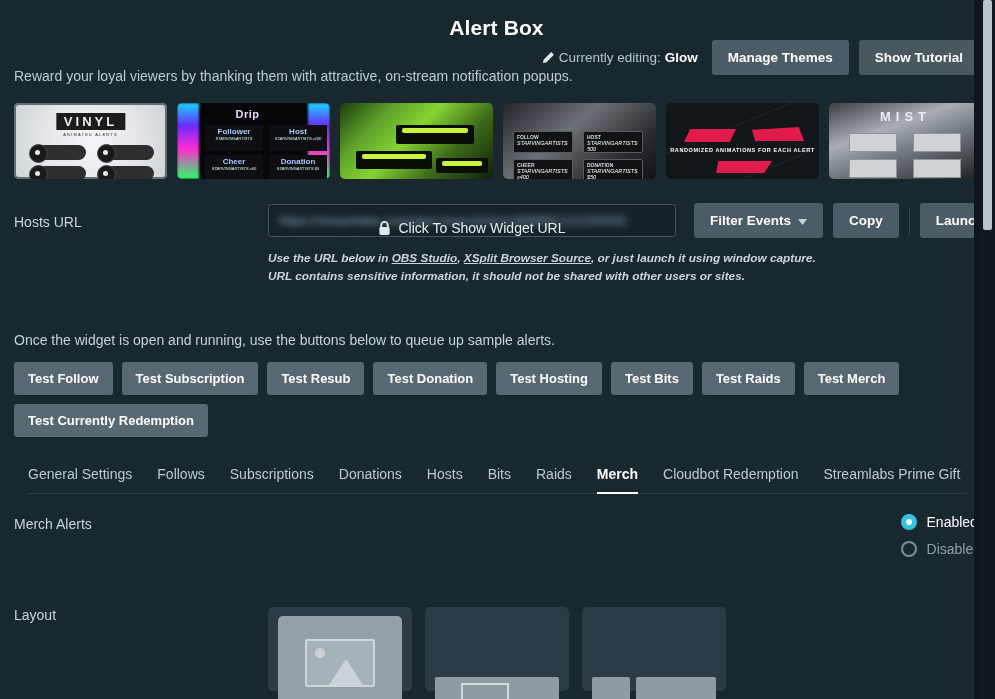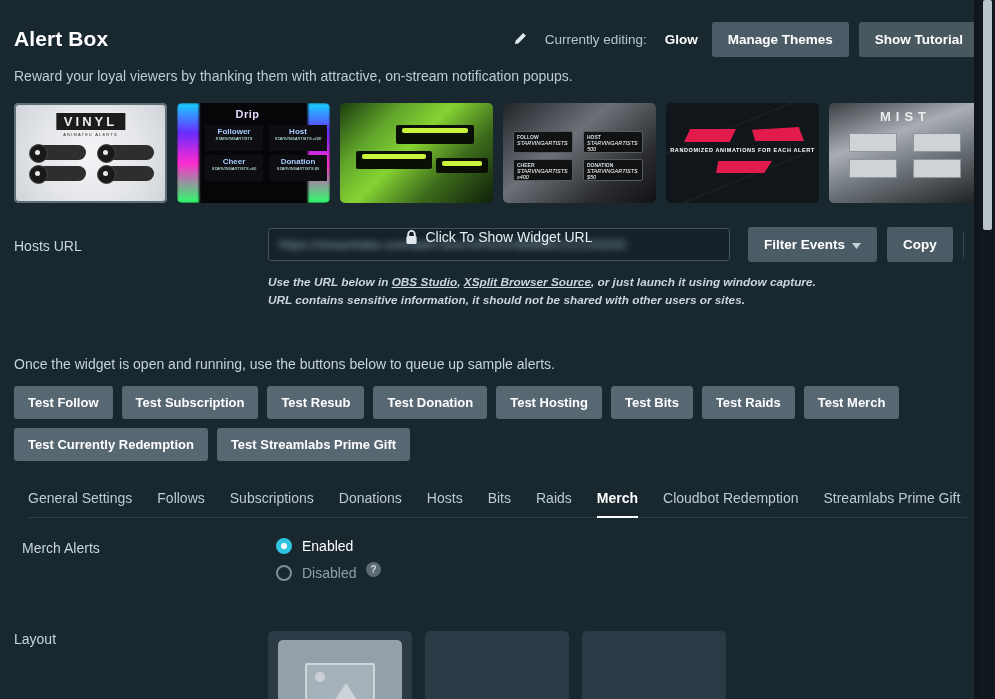--- a/index.html
+++ b/index.html
@@ -18,30 +18,31 @@
     background-image: radial-gradient(rgba(255,255,255,0.035) 0.6px, transparent 0.7px);
     background-size: 4px 4px;
     overflow: hidden;
   }
 
   
   .header-row {
     display: flex; align-items: center;
     padding: 16px 16px 0 14px;
     height: 62px;
+    flex-direction: column;
   }
   .page-title {
     font-size: 21px; font-weight: bold; color: #ffffff;
     letter-spacing: .1px;
   }
   .header-right {
     margin-left: auto; display: flex; align-items: center; gap: 10px;
   }
   .editing-wrap {
-    display: flex; align-items: center; gap: 18px;
+    display: flex; align-items: center; gap: 4px;
     font-size: 13.5px; color: #b7c6cf; margin-right: 4px;
   }
   .editing-wrap .theme-name { color: #ffffff; font-weight: bold; }
   .pencil-icon { display:inline-block; width: 14px; height: 14px; }
   .btn {
     background: #4c5c66;
     color: #ffffff;
     border: none;
     border-radius: 3px;
     font-size: 13.5px;
@@ -58,21 +59,21 @@
     padding: 6px 14px 0 14px;
     font-size: 14px; color: #bdccd4;
   }
 
   
   .themes {
     display: flex; gap: 10px;
     padding: 19px 14px 0 14px;
   }
   .theme-card {
-    width: 153px; height: 100px;
+    width: 153px; height: 76px;
     border-radius: 5px;
     overflow: hidden;
     position: relative;
     cursor: pointer;
     flex: 0 0 auto;
     background: #0c1114;
   }
   .theme-card.selected { outline: 2px solid #5d6e78; outline-offset: -2px; }
 
   
@@ -148,25 +149,25 @@
 
   
   .urlrow {
     display: flex; align-items: flex-start;
     padding: 24px 16px 0 14px;
   }
   .label-col { width: 254px; flex: 0 0 254px; font-size: 14px; color: #c7d5dd; padding-top: 11px; }
   .url-col { flex: 1 1 auto; }
   .url-box {
     position: relative;
-    width: 462px; height: 33px;
+    width: 408px; height: 33px;
     border: 1px solid #46545d;
     border-radius: 3px;
     background: #16222a;
-    display: flex; align-items: flex-start; justify-content: center;
+    display: flex; align-items: flex-end; justify-content: center;
     gap: 7px; cursor: pointer;
     overflow: hidden;
   }
   .url-blur {
     position: absolute; inset: 0;
     display: flex; align-items: center;
     font-size: 12.5px; color: #8fa6b6;
     filter: blur(3.2px);
     letter-spacing: .2px;
     padding: 0 10px;
@@ -221,21 +222,21 @@
     margin-right: 25px; cursor: pointer; position: relative; white-space: nowrap;
   }
   .tab:last-child { margin-right: 0; }
   .tab.active { color: #ffffff; font-weight: bold; }
   .tab.active::after {
     content:""; position:absolute; left:0; right:0; bottom:-1px;
     height: 2px; background: #ffffff;
   }
 
   
-  .setting-row { display: flex; padding: 20px 14px 0 22px; }
+  .setting-row { display: flex; padding: 20px 14px 0 14px; justify-content: space-between; }
   .setting-label { width: 254px; flex: 0 0 254px; font-size: 14px; color: #c7d5dd; padding-top: 2px; }
   .radio-group { display: flex; flex-direction: column; gap: 11px; position: relative; }
   .radio-item { display: flex; align-items: center; gap: 10px; cursor: pointer; }
   .radio {
     width: 16px; height: 16px; border-radius: 50%;
     border: 2px solid #7d8e99; background: transparent;
     display: flex; align-items: center; justify-content: center;
     flex: 0 0 auto;
   }
   .radio.on { border-color: #31c3e0; background: #31c3e0; }
@@ -448,21 +449,20 @@
       <button class="test-btn">Test Subscription</button>
       <button class="test-btn">Test Resub</button>
       <button class="test-btn">Test Donation</button>
       <button class="test-btn">Test Hosting</button>
       <button class="test-btn">Test Bits</button>
       <button class="test-btn">Test Raids</button>
       <button class="test-btn">Test Merch</button>
     </div>
     <div class="test-row">
       <button class="test-btn">Test Currently Redemption</button>
-      <button class="test-btn">Test Streamlabs Prime Gift</button>
     </div>
   </div>
 
   <div style="padding:0 14px;">
     <div class="tabs">
       <div class="tab">General Settings</div>
       <div class="tab">Follows</div>
       <div class="tab">Subscriptions</div>
       <div class="tab">Donations</div>
       <div class="tab">Hosts</div>

